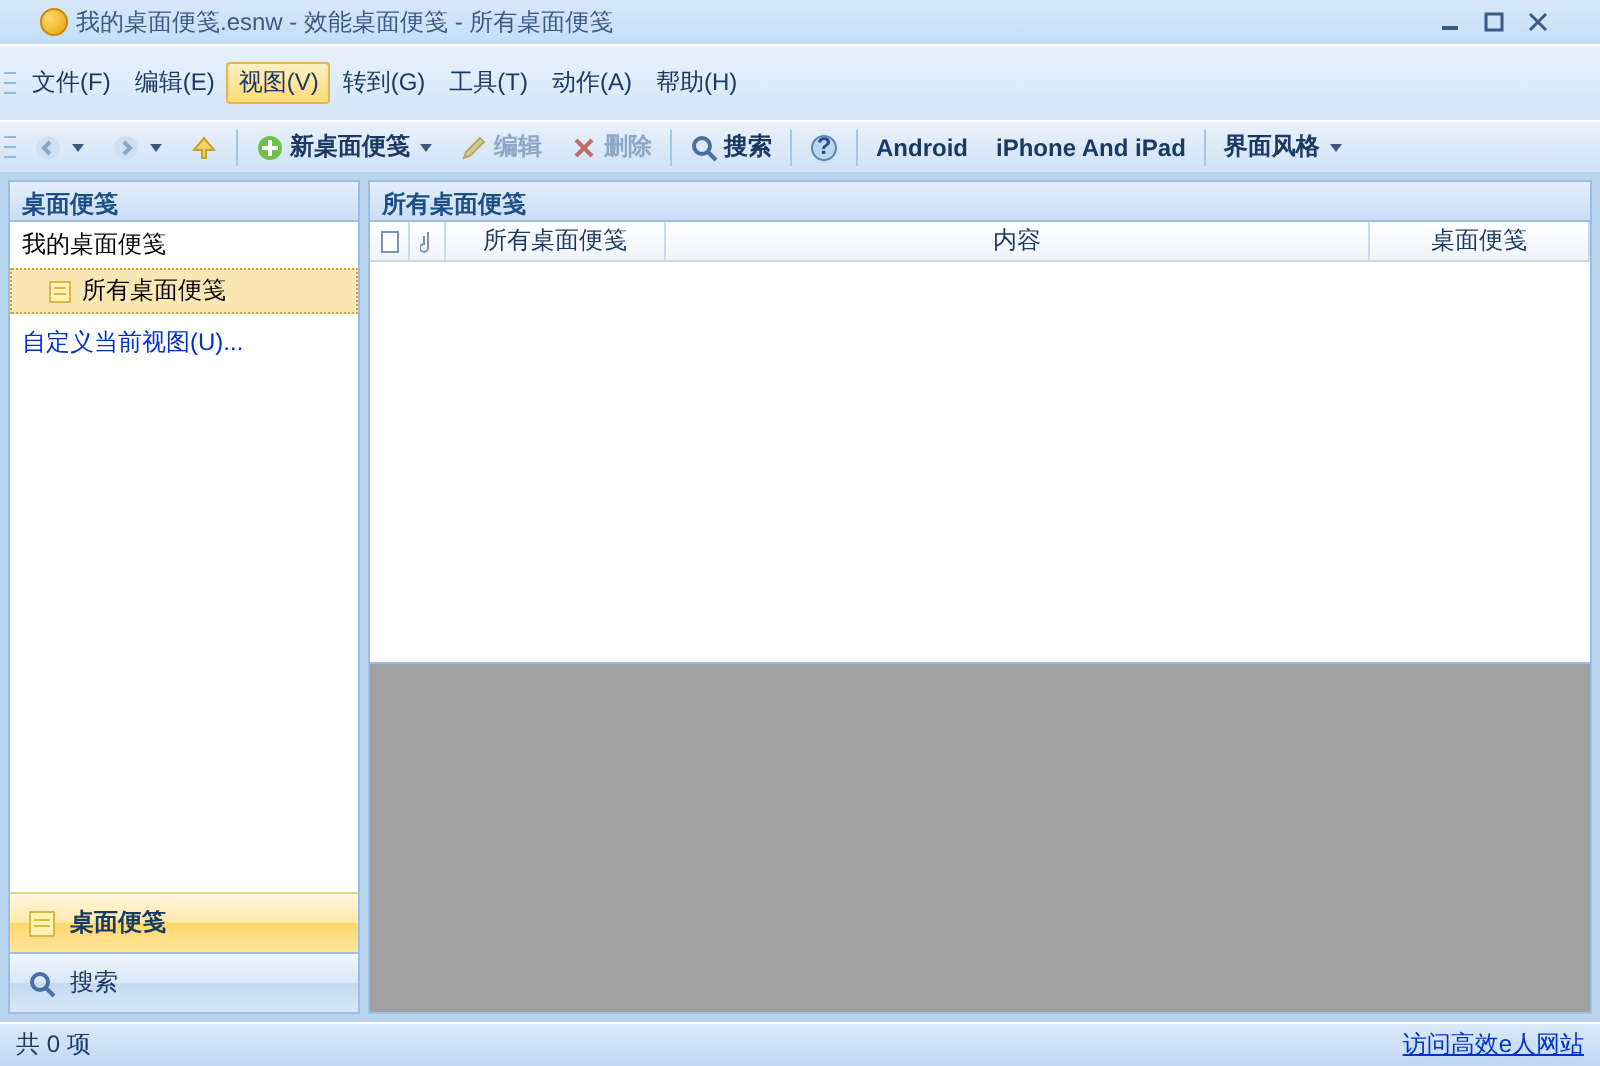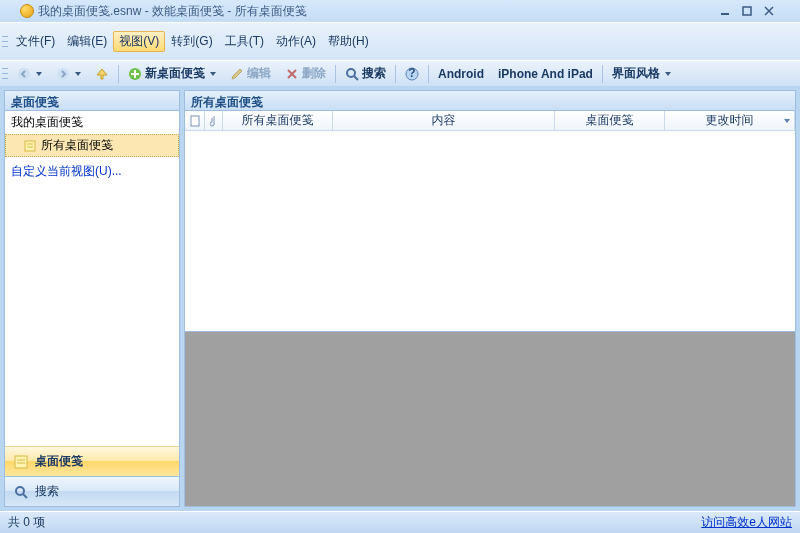--- a/index.html
+++ b/index.html
@@ -217,24 +217,20 @@
           </svg>
         </div>
       <div class="th" style="width:18px">
           <svg width="8" height="12">
             <path d="M4 1v8a2 2 0 1 1-2-2V3" fill="none" stroke="#7a93b4"></path>
           </svg>
         </div>
       <div class="th" style="width:110px">所有桌面便笺</div>
       <div class="th" style="flex:1">内容</div>
       <div class="th" style="width:110px">桌面便笺</div>
-      <div class="th" style="width:130px">
-          <span>更改时间</span>
-          <span class="sort"></span>
-        </div>
     </div>
     <div class="table-body"></div>
     <div class="preview-pane"></div>
   </div>
 
 </div>
 
 <div class="statusbar">
   <span>共 0 项</span>
   <span class="spacer"></span>

